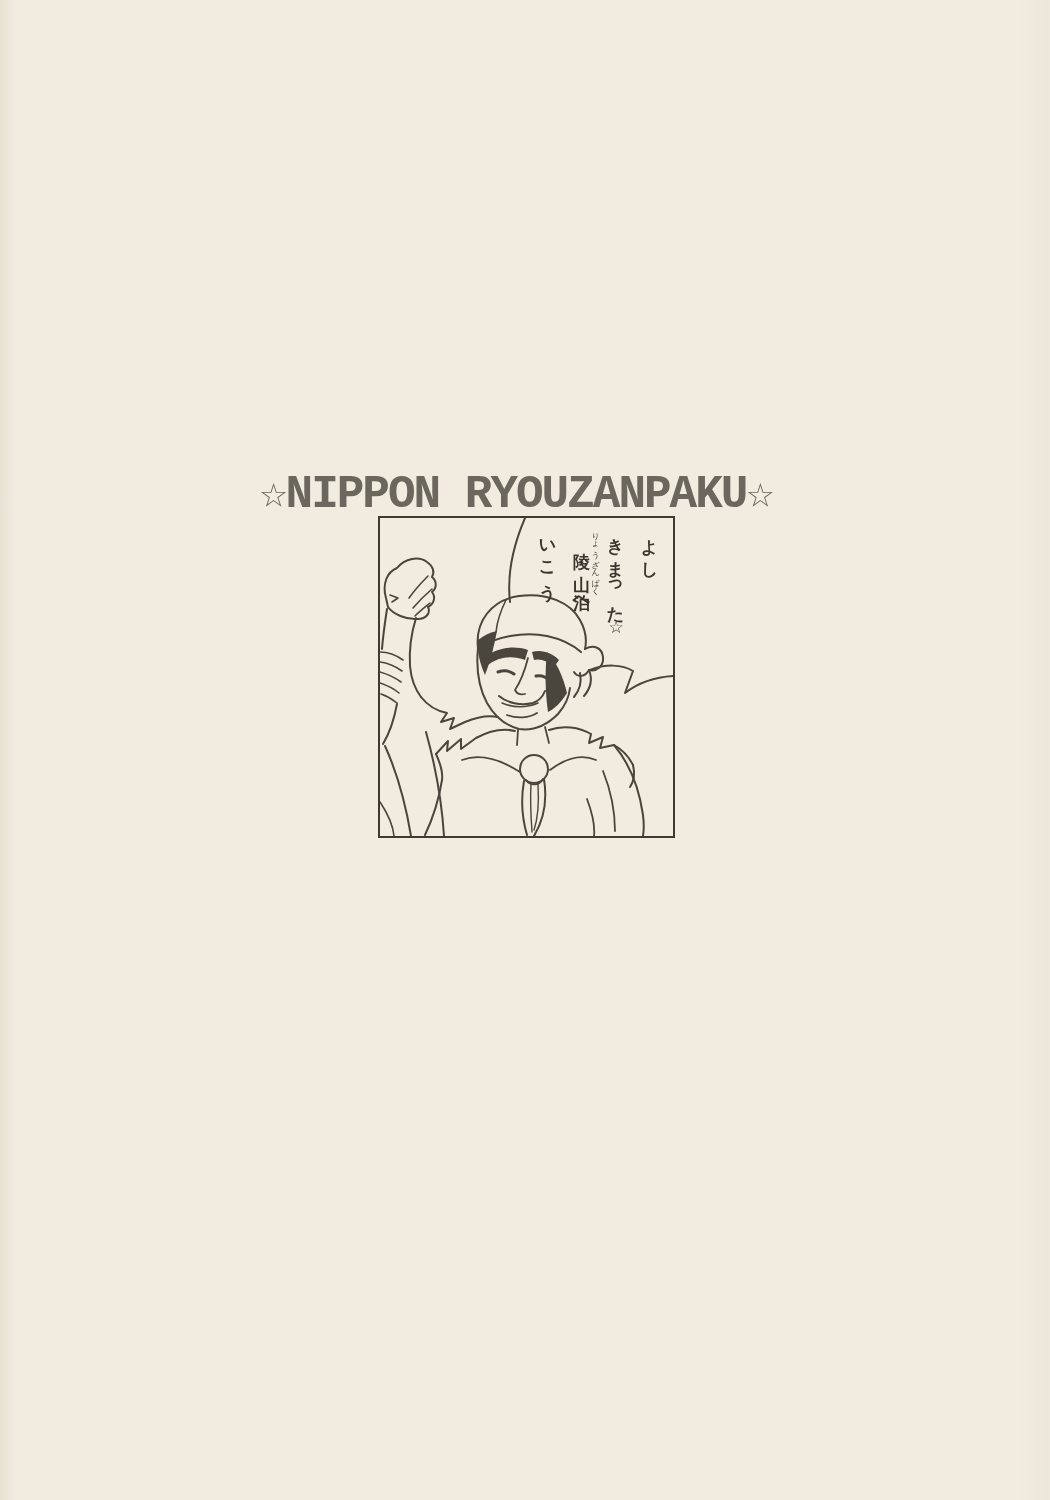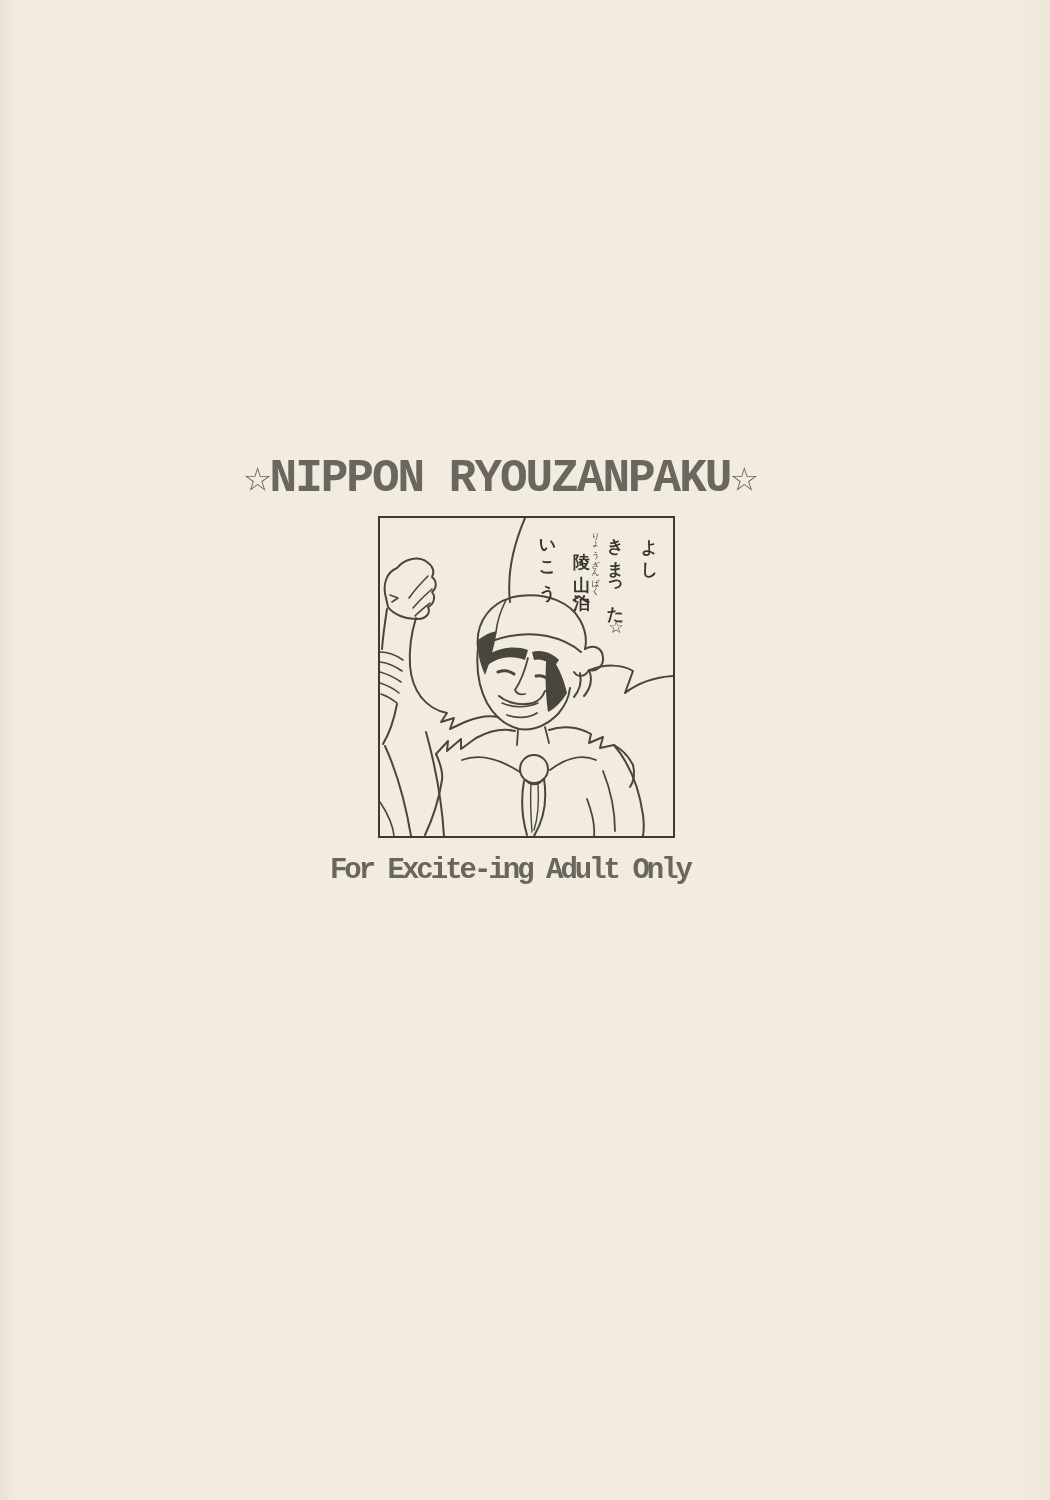--- a/index.html
+++ b/index.html
@@ -17,21 +17,21 @@
     width: 1050px;
     height: 1500px;
     background: linear-gradient(90deg, #e7e2d3 0%, #f1ecdf 1.5%, #f1ecdf 97%, #ede7d9 100%);
     font-family: "Liberation Mono", "DejaVu Sans Mono", monospace;
   }
   .title {
     position: absolute;
     top: 448px;
     left: 0;
     width: 1000px;
-    margin: 0;
+    margin: 16px;
     text-align: center;
     font-size: 46px;
     font-weight: bold;
     letter-spacing: -2px;
     color: #6b665e;
     white-space: nowrap;
   }
   .panel {
     position: absolute;
     left: 378px;
@@ -170,16 +170,15 @@
 
     <div class="speech">
       <div class="col">よし</div>
       <div class="col">きまった☆</div>
       <div class="col"><ruby><rb>陵</rb><rt>りょう</rt></ruby><ruby><rb>山</rb><rt>ざん</rt></ruby><ruby><rb>泊</rb><rt>ぱく</rt></ruby><span>へ</span></div>
       <div class="col">いこう</div>
     </div>
   </div>
 
   <div class="footer">
-    <div>For Excite-ing Adult Only</div>
   </div>
 
 </div>
 
 </body></html>

